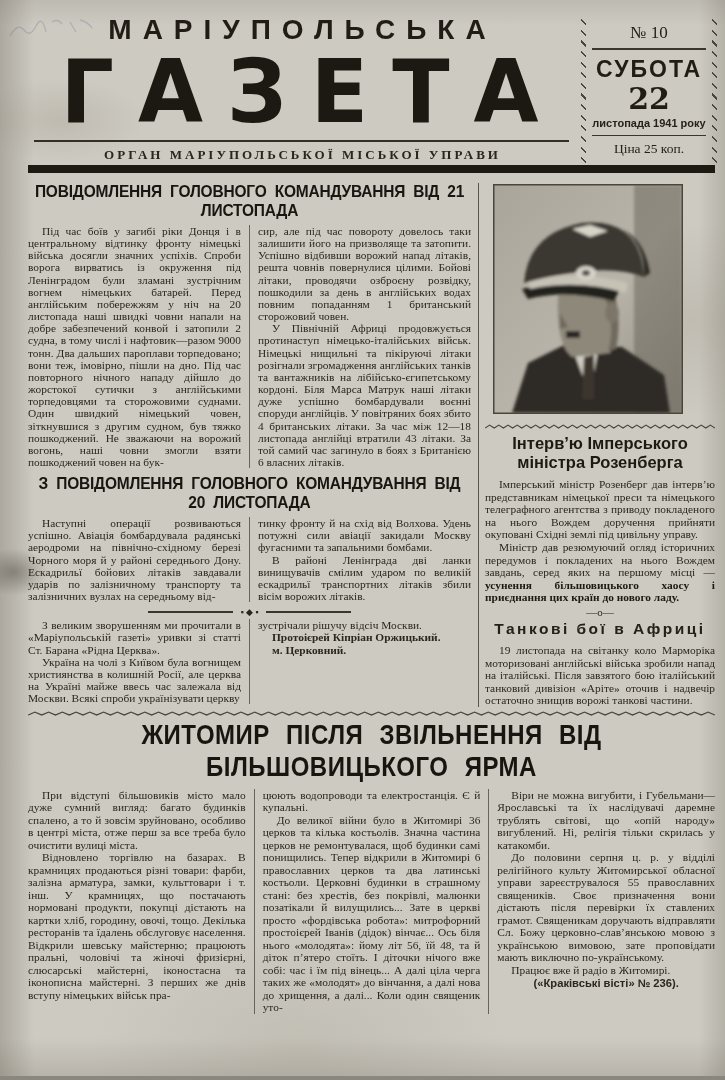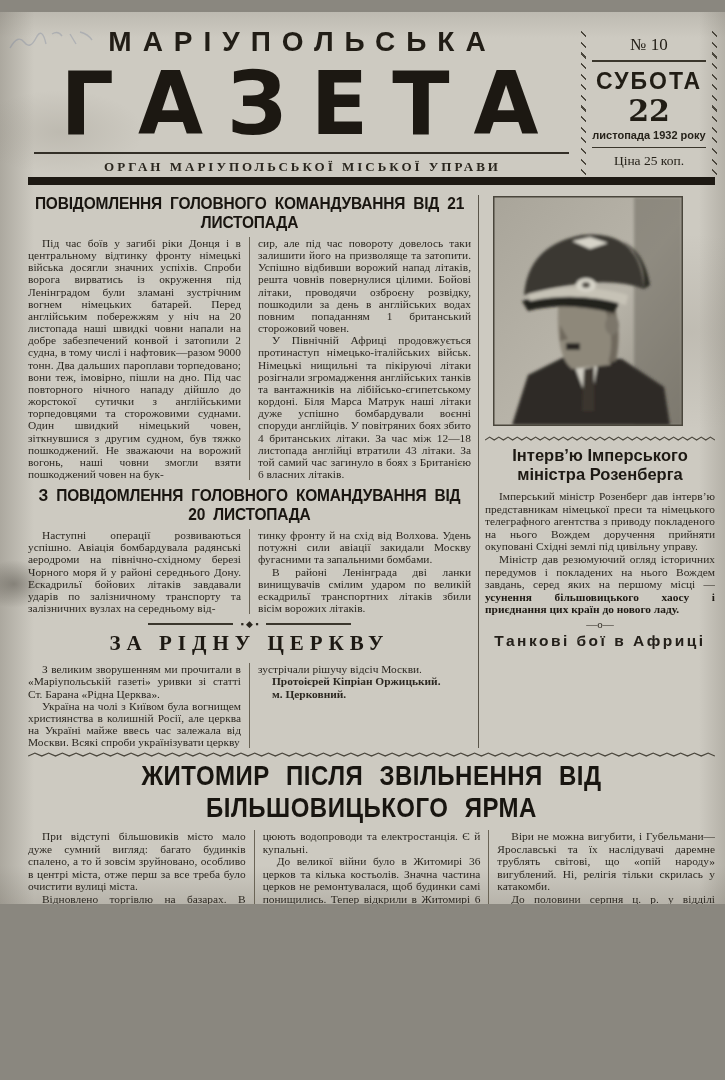--- a/index.html
+++ b/index.html
@@ -1,19 +1,19 @@
 <!DOCTYPE html>
 <html lang="uk"><head>
 <meta charset="utf-8">
 <style>
   html,body{margin:0;padding:0;background:#8a877f;}
   .page{
     position:relative;
-    width:725px;height:892px;
-    margin:12px auto;
+    width:725px;height:1076px;
+    margin:0 auto;
     overflow:hidden;
     color:#2b2720;
     background-color:#cdcac1;
     background-image:
       radial-gradient(ellipse 50px 34px at 14px 572px, rgba(70,66,58,.45), transparent 70%),
       radial-gradient(ellipse 220px 140px at 690px 320px, rgba(120,114,102,.16), transparent 70%),
       radial-gradient(ellipse 300px 180px at 300px 1050px, rgba(120,114,102,.14), transparent 70%),
       radial-gradient(ellipse 120px 60px at 60px 120px, rgba(120,114,102,.18), transparent 70%),
       linear-gradient(90deg, rgba(95,90,80,.30), rgba(95,90,80,0) 34px),
       linear-gradient(270deg, rgba(95,90,80,.22), rgba(95,90,80,0) 26px),
@@ -125,21 +125,21 @@
       <div class="thin-rule"></div>
       <div class="organ">ОРГАН МАРІУПОЛЬСЬКОЇ МІСЬКОЇ УПРАВИ</div>
     </div>
     <div class="issue-box">
       <div class="zig"></div>
       <div class="issue-inner">
         <div class="issue-no">№ 10</div>
         <div class="issue-rule"></div>
         <div class="issue-day">СУБОТА</div>
         <div class="issue-num">22</div>
-        <div class="issue-date">листопада 1932 року</div>
+        <div class="issue-date">листопада 1941 року</div>
         <div class="issue-rule"></div>
         <div class="issue-price">Ціна 25 коп.</div>
       </div>
       <div class="zig"></div>
     </div>
   </header>
   <div class="thick-bar"></div>
 
   <main class="main">
 
@@ -171,21 +171,20 @@
         </div>
       </article>
 
       <div class="divider-squares">
         <span class="dline"></span>
         <span>▪ ◆ ▪</span>
         <span class="dline"></span>
       </div>
 
       <article>
-        <h2 class="headline2">ЗА РІДНУ ЦЕРКВУ</h2>
         <div class="cols">
           <div class="col">
             <p class="p">З великим зворушенням ми прочитали в «Маріупольській газеті» уривки зі статті Ст. Барана «Рідна Церква».</p>
             <p class="p">Україна на чолі з Київом була вогнищем християнства в колишній Росії, але церква на Україні майже ввесь час залежала від Москви. Всякі спроби українізувати церкву</p>
           </div>
           <div class="col">
             <p class="p" style="text-indent:0">зустрічали рішучу відсіч Москви.</p>
             <p class="sig">Протоієрей Кіпріан Оржицький.</p>
             <p class="sig">м. Церковний.</p>
           </div>
@@ -254,20 +253,23 @@
         </h2>
         <div class="r-body">
           <p class="p">Імперський міністр Розенберг дав інтерв’ю представникам німецької преси та німецького телеграфного агентства з приводу покладеного на нього Вождем доручення прийняти окуповані Східні землі під цивільну управу.</p>
           <p class="p"><span>Міністр дав резюмуючий огляд історичних передумов і покладених на нього Вождем завдань, серед яких на першому місці — </span><b>усунення більшовицького хаосу і приєднання цих країн до нового ладу.</b></p>
         </div>
         <div class="o-divider">—о—</div>
       </article>
 
       <article>
         <h2 class="t-head">Танкові бої в Африці</h2>
+        <div class="r-body">
+          <p class="p">19 листопада на світанку коло Марморіка моторизовані англійські війська зробили напад на італійські. Після завзятого бою італійський танковий дивізіон «Аріте» оточив і надвечір остаточно знищив ворожі танкові частини.</p>
+        </div>
       </article>
     </aside>
   </main>
 
   <section class="bottom">
     <svg class="wavy" viewBox="0 0 400 6" preserveAspectRatio="none" style="margin-top:4px">
       <path d="M0 4 L4 1 L8 4 L12 1 L16 4 L20 1 L24 4 L28 1 L32 4 L36 1 L40 4 L44 1 L48 4 L52 1 L56 4 L60 1 L64 4 L68 1 L72 4 L76 1 L80 4 L84 1 L88 4 L92 1 L96 4 L100 1 L104 4 L108 1 L112 4 L116 1 L120 4 L124 1 L128 4 L132 1 L136 4 L140 1 L144 4 L148 1 L152 4 L156 1 L160 4 L164 1 L168 4 L172 1 L176 4 L180 1 L184 4 L188 1 L192 4 L196 1 L200 4 L204 1 L208 4 L212 1 L216 4 L220 1 L224 4 L228 1 L232 4 L236 1 L240 4 L244 1 L248 4 L252 1 L256 4 L260 1 L264 4 L268 1 L272 4 L276 1 L280 4 L284 1 L288 4 L292 1 L296 4 L300 1 L304 4 L308 1 L312 4 L316 1 L320 4 L324 1 L328 4 L332 1 L336 4 L340 1 L344 4 L348 1 L352 4 L356 1 L360 4 L364 1 L368 4 L372 1 L376 4 L380 1 L384 4 L388 1 L392 4 L396 1 L400 4" fill="none" stroke="#4a463c" stroke-width="1"></path>
     </svg>
 
     <h1 class="zh-headline">ЖИТОМИР ПІСЛЯ ЗВІЛЬНЕННЯ ВІД БІЛЬШОВИЦЬКОГО ЯРМА</h1>

